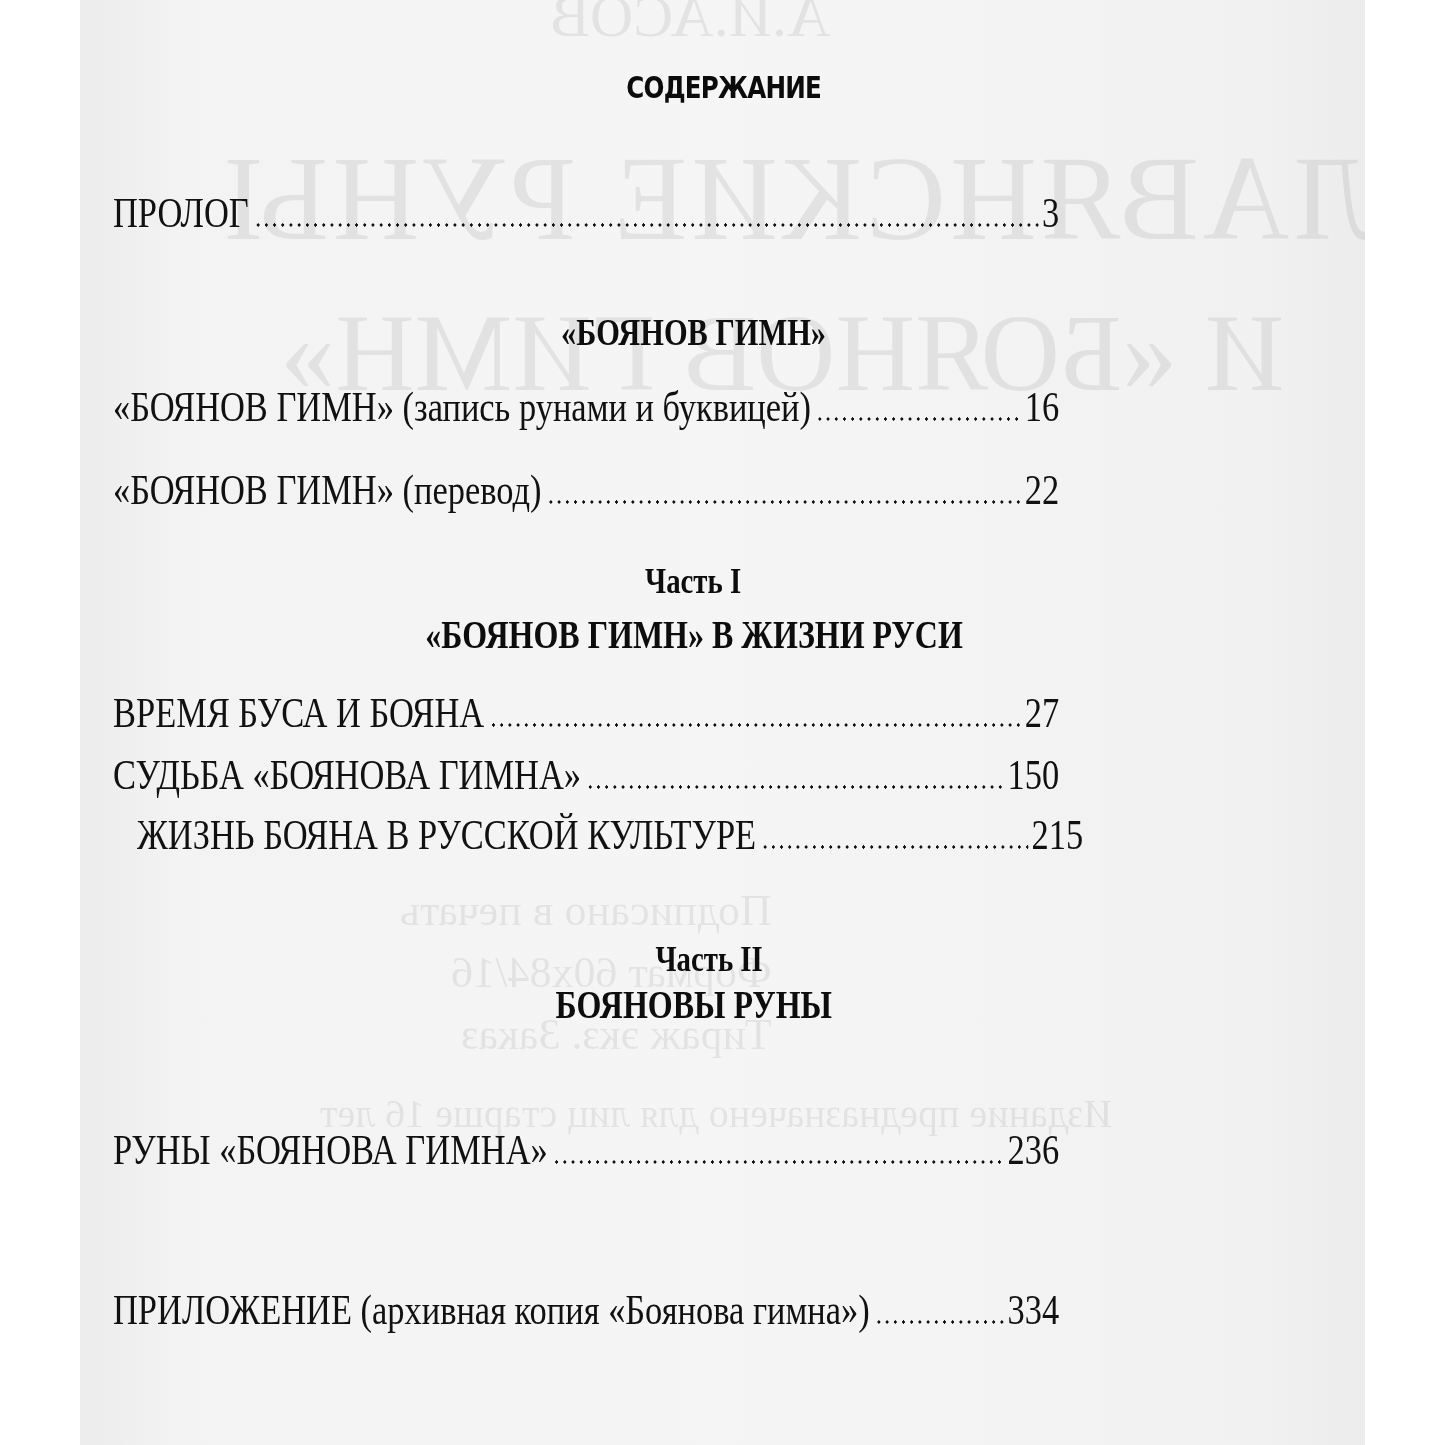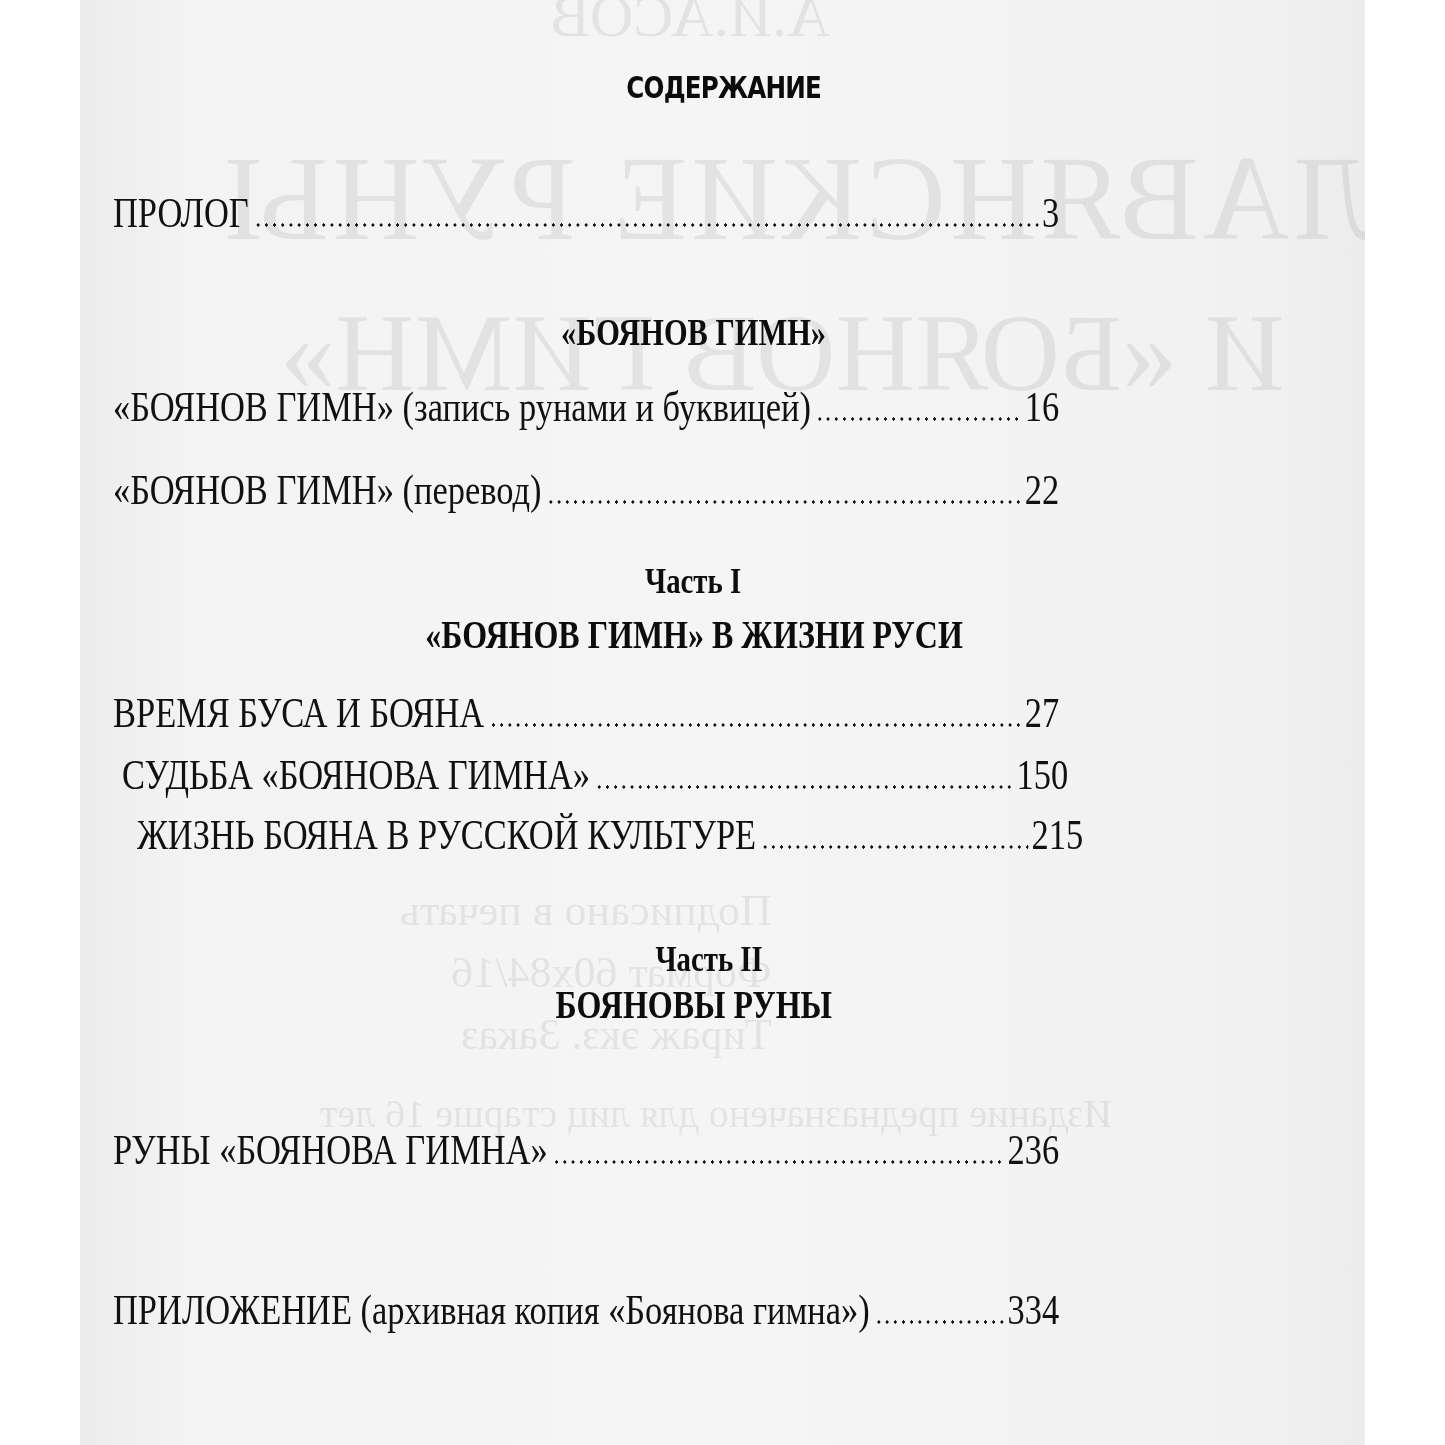--- a/index.html
+++ b/index.html
@@ -150,21 +150,21 @@
   <div class="heading h-part-title" style="top:610px;">
     <span>«БОЯНОВ ГИМН» В ЖИЗНИ РУСИ</span>
   </div>
   <div class="row" style="top:688px;">
     <div class="inner">
       <span class="label">ВРЕМЯ БУСА И БОЯНА</span>
       <span class="leader"></span>
       <span class="pagenum">27</span>
     </div>
   </div>
-  <div class="row" style="top:750px;margin-left:9px;">
+  <div class="row" style="top:750px;">
     <div class="inner">
       <span class="label">СУДЬБА «БОЯНОВА ГИМНА»</span>
       <span class="leader"></span>
       <span class="pagenum">150</span>
     </div>
   </div>
   <div class="row" style="top:810px;margin-left:24px;">
     <div class="inner">
       <span class="label">ЖИЗНЬ БОЯНА В РУССКОЙ КУЛЬТУРЕ</span>
       <span class="leader"></span>

